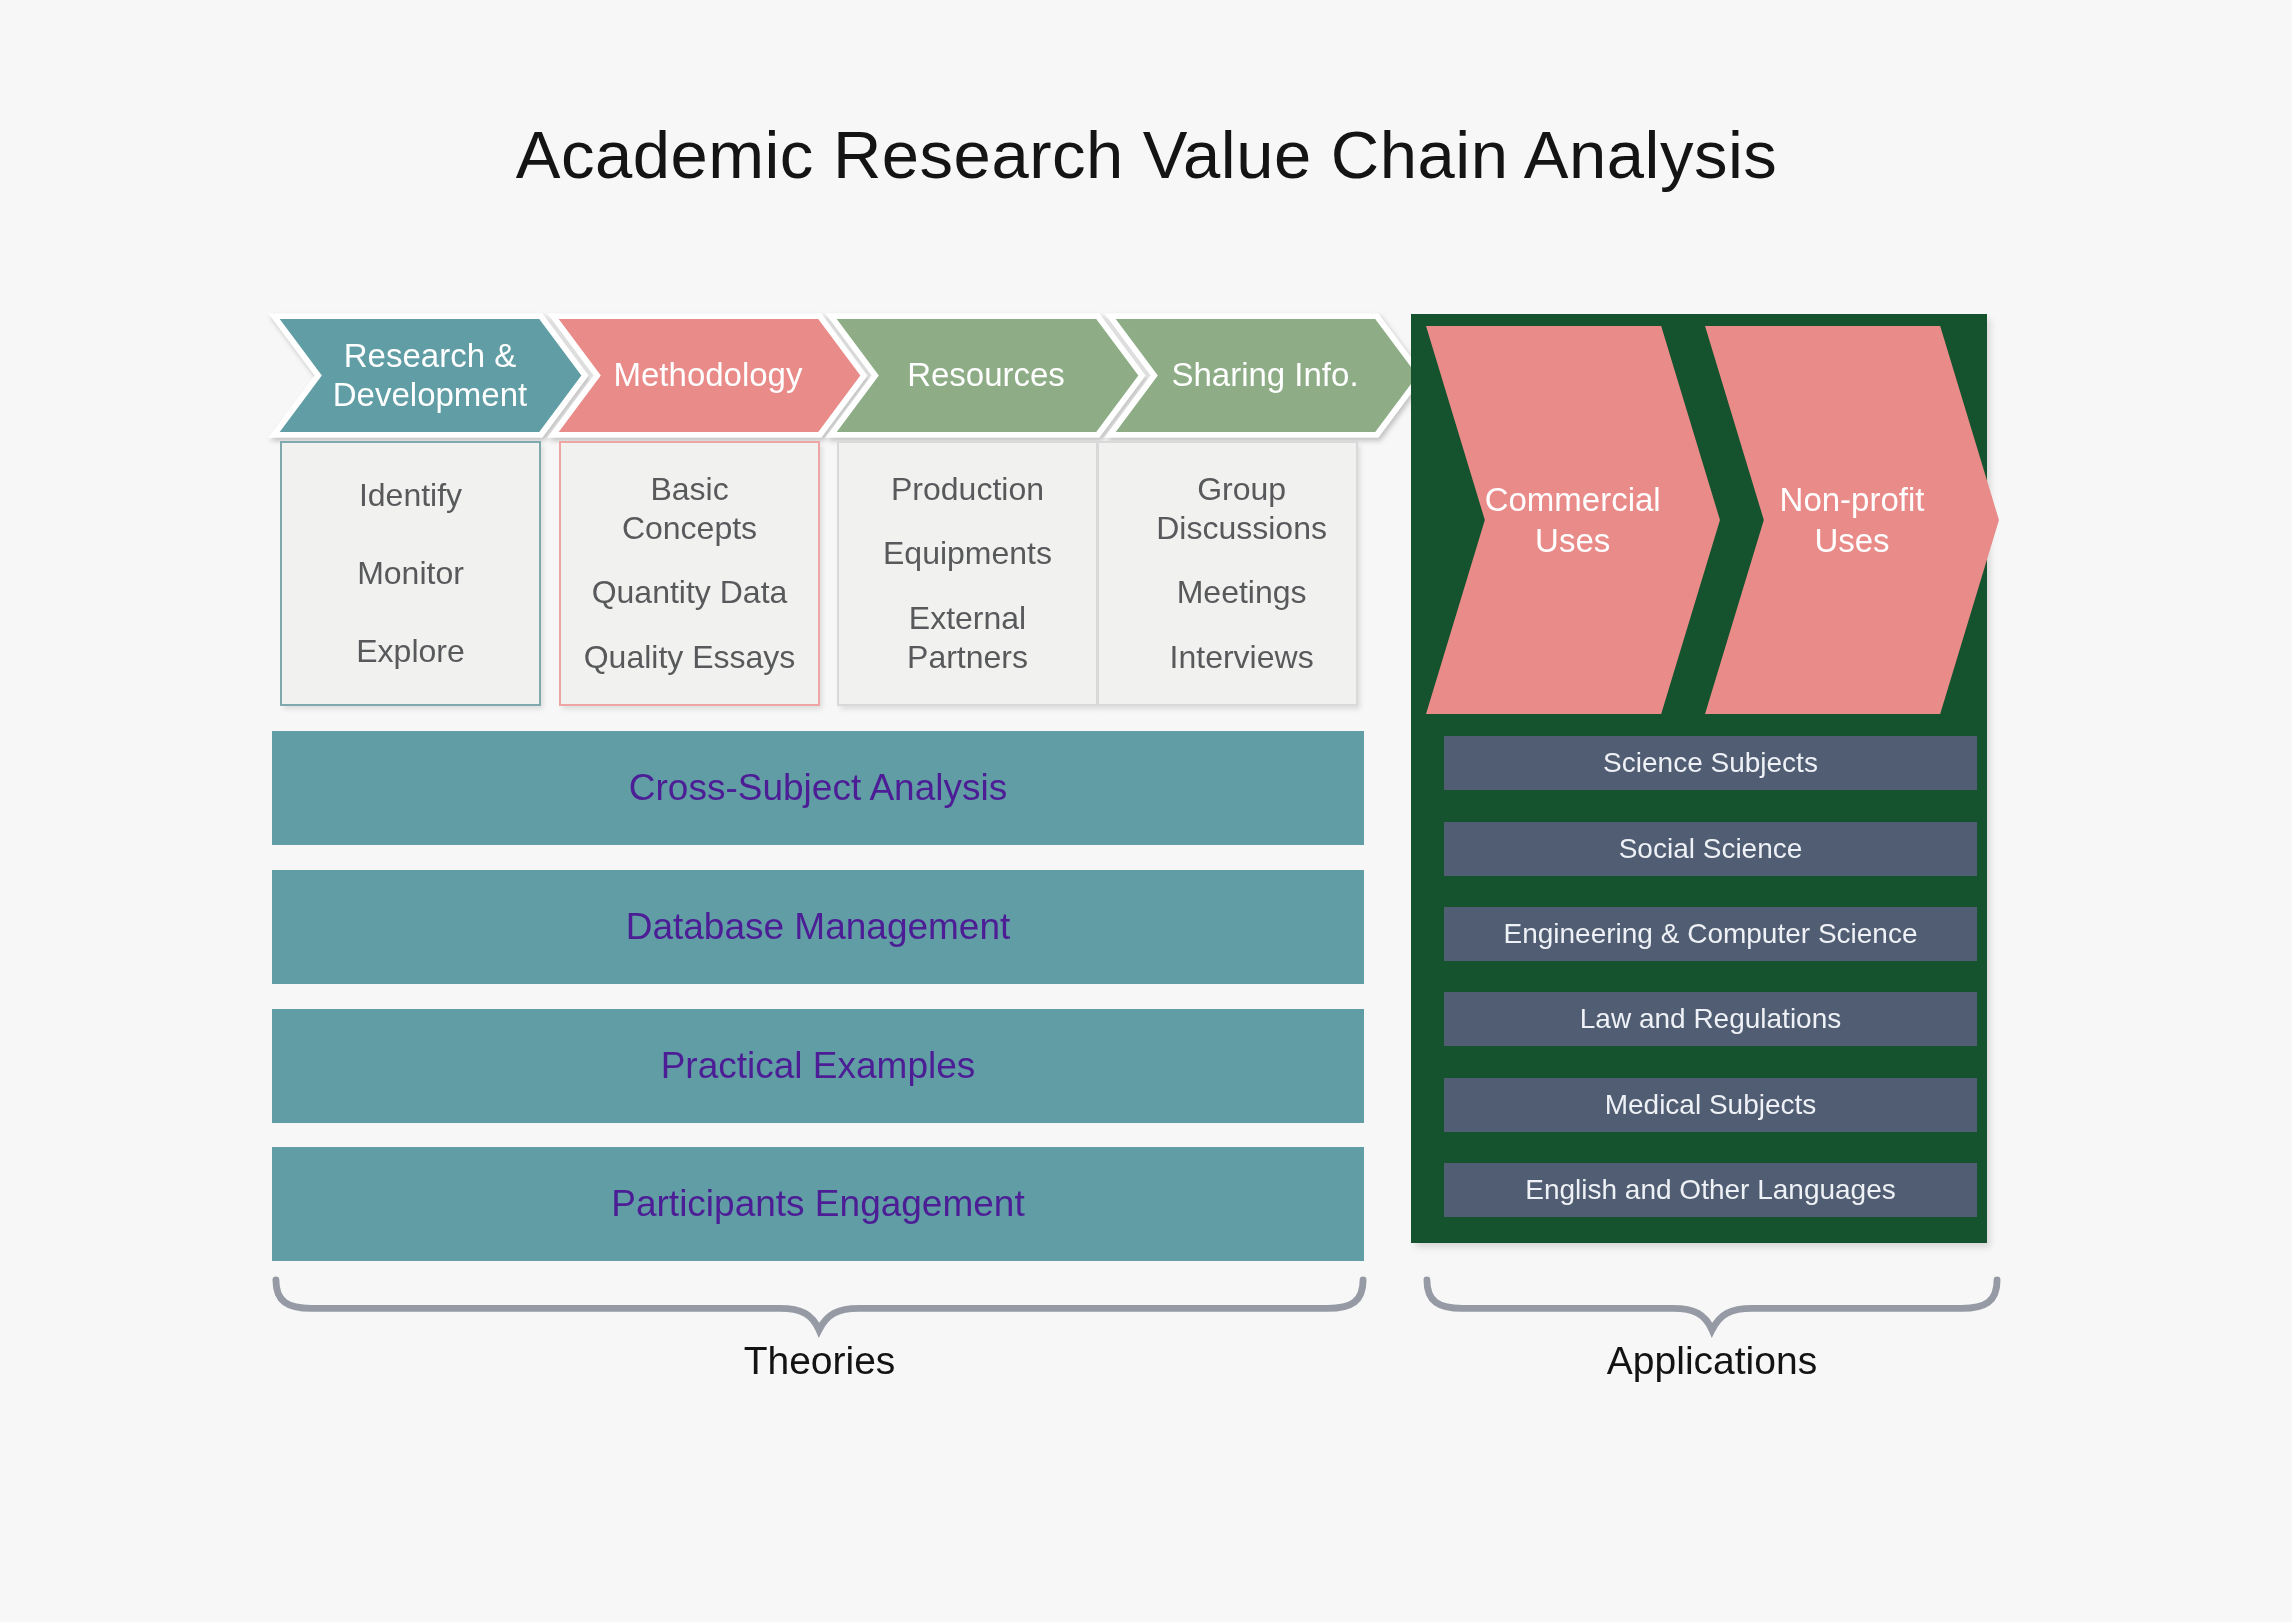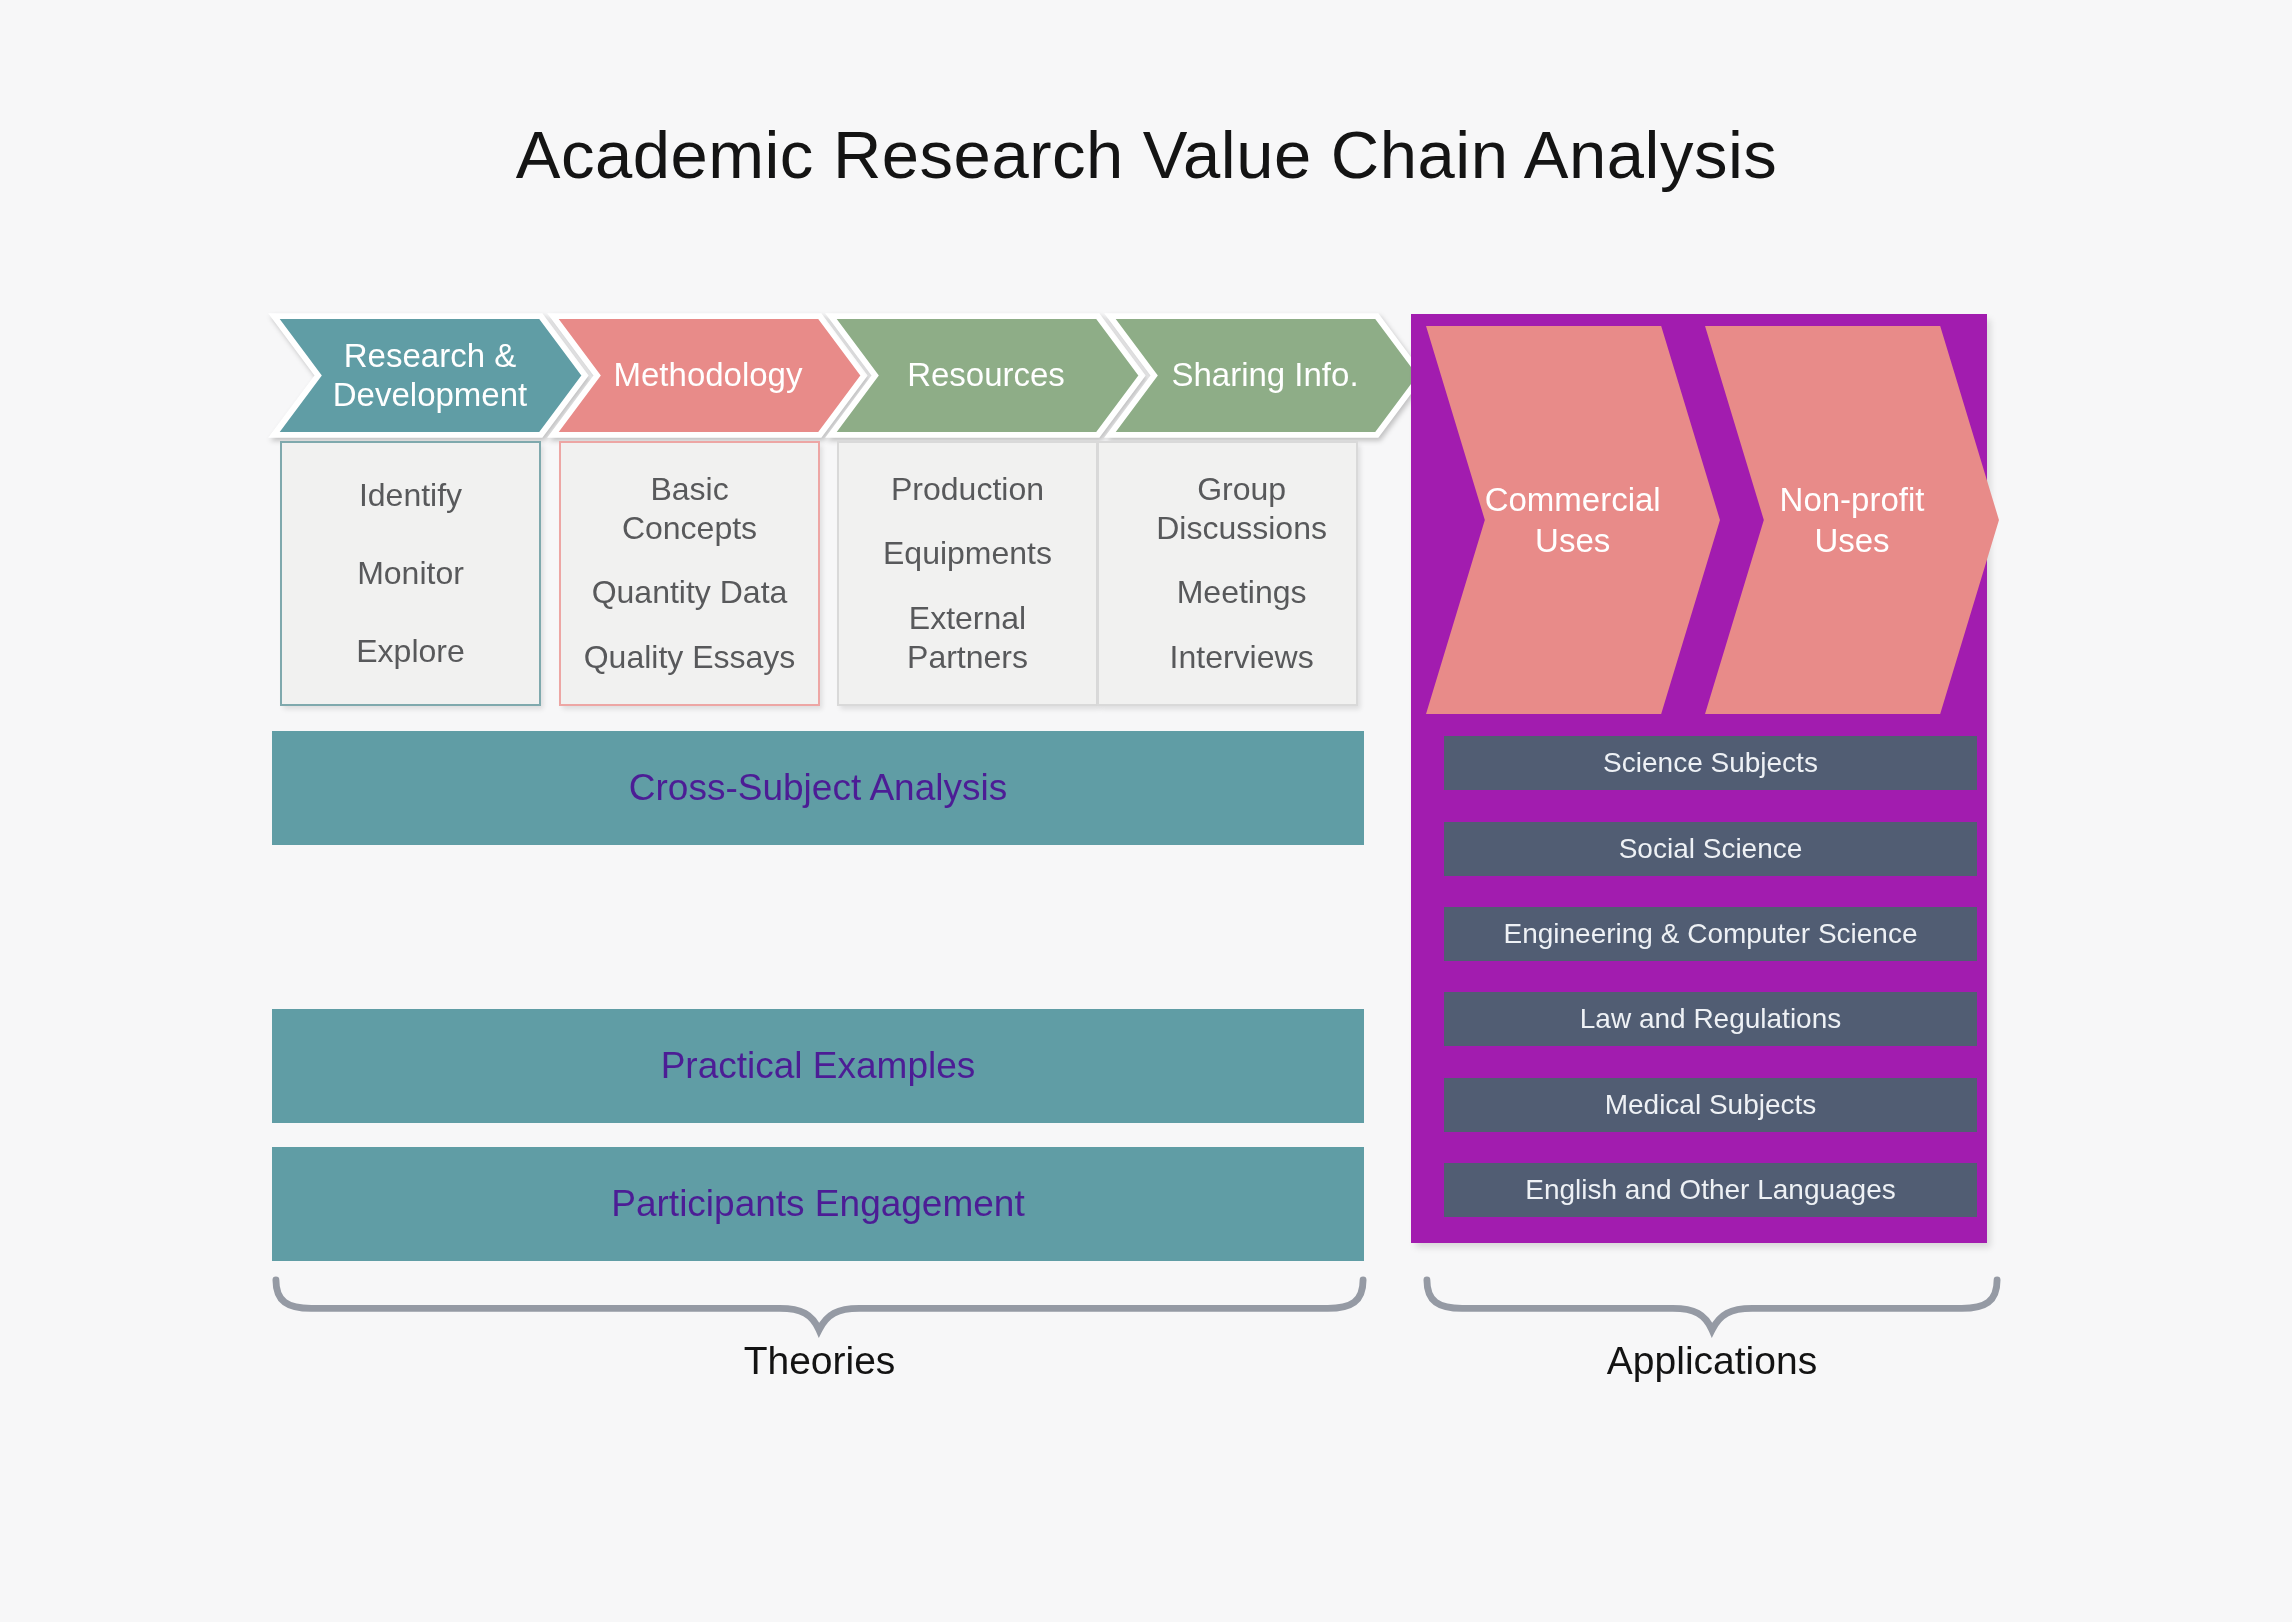--- a/index.html
+++ b/index.html
@@ -63,21 +63,21 @@
   .brace-right{left:1423px;}
   .group-label{
     position:absolute;top:1339px;text-align:center;
     font-size:39px;color:#131313;
   }
   .gl-left{left:272px;width:1095px;}
   .gl-right{left:1423px;width:578px;}
   
   .panel{
     position:absolute;left:1411px;top:314px;width:576px;height:929px;
-    background:#a21caf;
+    background:#14532d;
     box-shadow:3.9px 4.9px 6.9px rgba(0,0,0,0.13);
   }
   .chevron-svg{position:absolute;top:11.8px;overflow:visible;}
   .cv0{left:14.7px;} .cv1{left:294px;}
   .chevron-label{
     position:absolute;top:11.8px;width:294px;height:388px;
     display:flex;align-items:center;justify-content:center;
     color:#ffffff;font-size:33px;line-height:1.25;text-align:center;
     white-space:pre-line;
   }
@@ -134,20 +134,21 @@
 Partners</div>
   </div>
   <div class="stage-box sb3">
     <div class="stage-item">Group
 Discussions</div>
     <div class="stage-item">Meetings</div>
     <div class="stage-item">Interviews</div>
   </div>
 
   <div class="hbar hb0">Cross-Subject Analysis</div>
+  <div class="hbar hb1">Database Management</div>
   <div class="hbar hb2">Practical Examples</div>
   <div class="hbar hb3">Participants Engagement</div>
 
   <svg class="brace brace-left" width="1095" height="61" viewBox="0 0 1117 62">
     <path d="M 4 6 C 4 28 16 35 40 35 L 518 35 C 540 35 551 41 558 57 C 566 41 577 35 599 35 L 1077 35 C 1101 35 1113 28 1113 6" fill="none" stroke="#959aa4" stroke-width="7" stroke-linecap="round"></path>
   </svg>
   <div class="group-label gl-left">Theories</div>
 
   <div class="panel">
     <svg class="chevron-svg cv0" width="294" height="388" viewBox="0 0 300 396">

